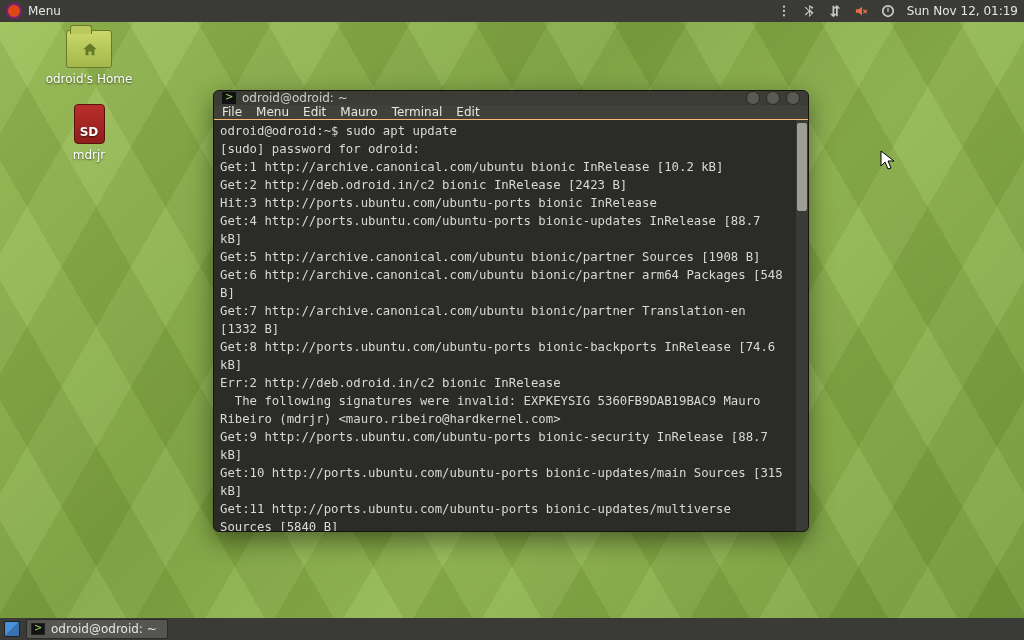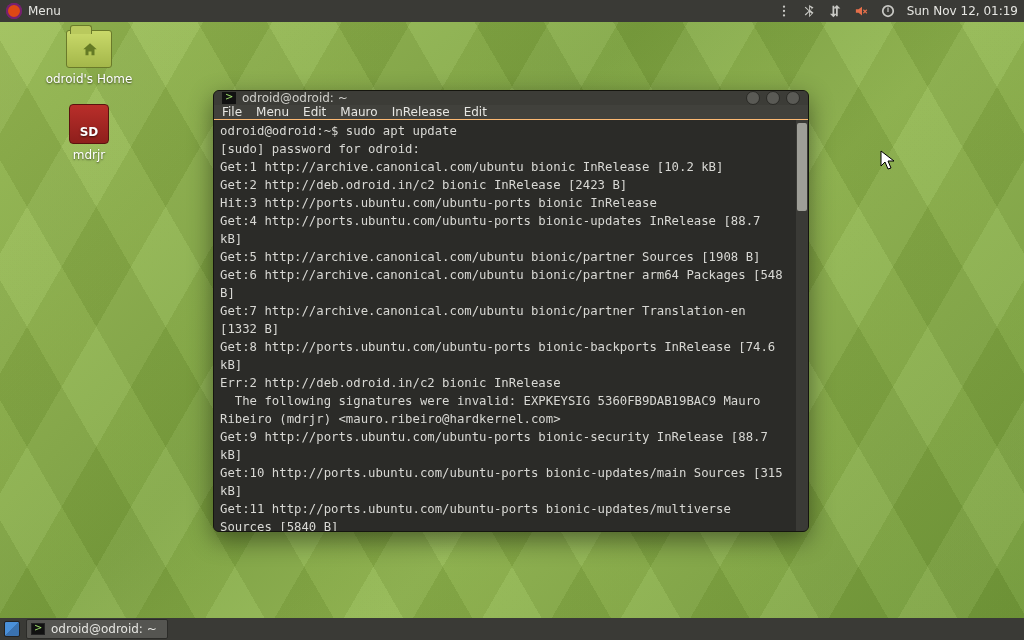--- a/index.html
+++ b/index.html
@@ -63,21 +63,21 @@
   }
   .dicon { display:flex; flex-direction:column; align-items:center; gap:4px; width:110px;}
   .folder-ic{
     width:46px;height:38px;border-radius:3px;
     background:linear-gradient(#c9d96a,#a4b74a);
     border:1px solid #6a7a2a; position:relative;
   }
   .folder-ic::before{content:"";position:absolute;top:-6px;left:3px;width:20px;height:8px;background:#b9c95d;border:1px solid #6a7a2a;border-bottom:none;border-radius:3px 3px 0 0;}
   .folder-ic svg{position:absolute;left:14px;top:10px;width:18px;height:18px;fill:#647a25;}
   .sd-ic{
-    width:40px;height:40px;border-radius:4px;
+    width:31px;height:40px;border-radius:4px;
     background:linear-gradient(#b92e2a,#8e1f1c);
     border:1px solid #5a120f; display:flex;align-items:flex-end;justify-content:center;
     color:#fff;font-weight:bold;font-size:12px;padding-bottom:4px;
   }
 
   
   .window {
     position:absolute; left:213px; top:90px; width:596px; height:442px;
     background:#2b2b28; border-radius:6px; z-index:5;
     box-shadow:0 8px 24px rgba(0,0,0,.45);
@@ -182,21 +182,21 @@
     <span class="title-spacer"></span>
     <span class="win-btn"></span>
     <span class="win-btn"></span>
     <span class="win-btn"></span>
   </div>
   <div class="menubar">
     <span>File</span>
     <span>Menu</span>
     <span>Edit</span>
     <span>Mauro</span>
-    <span>InRelease</span>
+    <span>Terminal</span>
     <span>Edit</span>
   </div>
   <div class="term-body">
     <div class="term-text">odroid@odroid:~$ sudo apt update
 [sudo] password for odroid:
 Get:1 http://archive.canonical.com/ubuntu bionic InRelease [10.2 kB]
 Get:2 http://deb.odroid.in/c2 bionic InRelease [2423 B]
 Hit:3 http://ports.ubuntu.com/ubuntu-ports bionic InRelease
 Get:4 http://ports.ubuntu.com/ubuntu-ports bionic-updates InRelease [88.7 kB]
 Get:5 http://archive.canonical.com/ubuntu bionic/partner Sources [1908 B]

